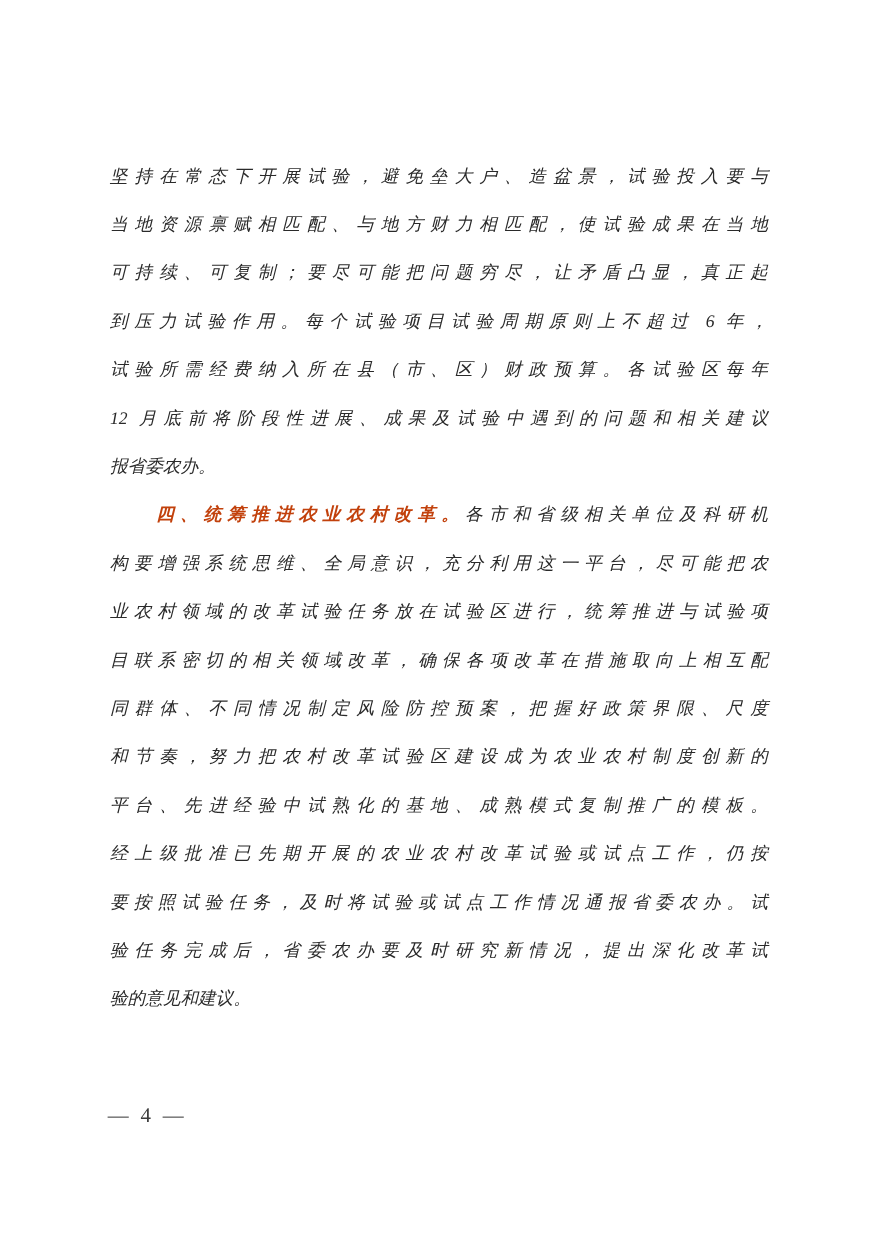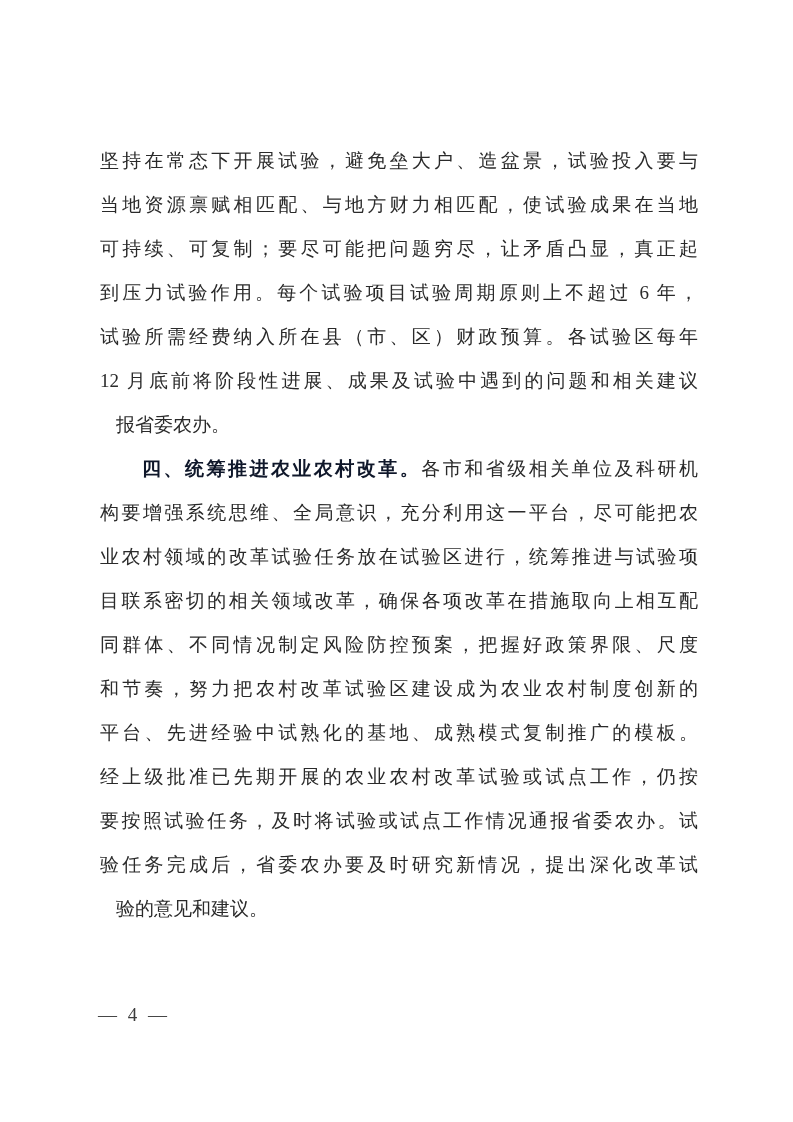--- a/index.html
+++ b/index.html
@@ -13,37 +13,37 @@
   }
   .body-text {
     position: absolute;
     left: 100px;
     top: 139px;
     width: 598px;
   }
   .line {
     height: 44px;
     line-height: 44px;
-    font-size: 19px;
+    font-size: 16px;
     color: #2a2a2a;
     text-align: justify;
     text-align-last: justify;
     overflow: visible;
+    font-style: italic;
   }
   .line.para-end {
     text-align-last: left;
-    margin-left: 16px;
   }
   .line.indent {
     text-indent: 42px;
   }
   .section-head {
     font-family: "Liberation Sans", "DejaVu Sans", sans-serif;
     font-weight: 700;
-    color: #0f172a;
+    color: #c2410c;
   }
   .page-number {
     position: absolute;
     left: 98px;
     top: 1000px;
     font-size: 19px;
     line-height: 30px;
     color: #3d3d3d;
     letter-spacing: 3px;
     font-family: "Liberation Serif", "DejaVu Serif", serif;

